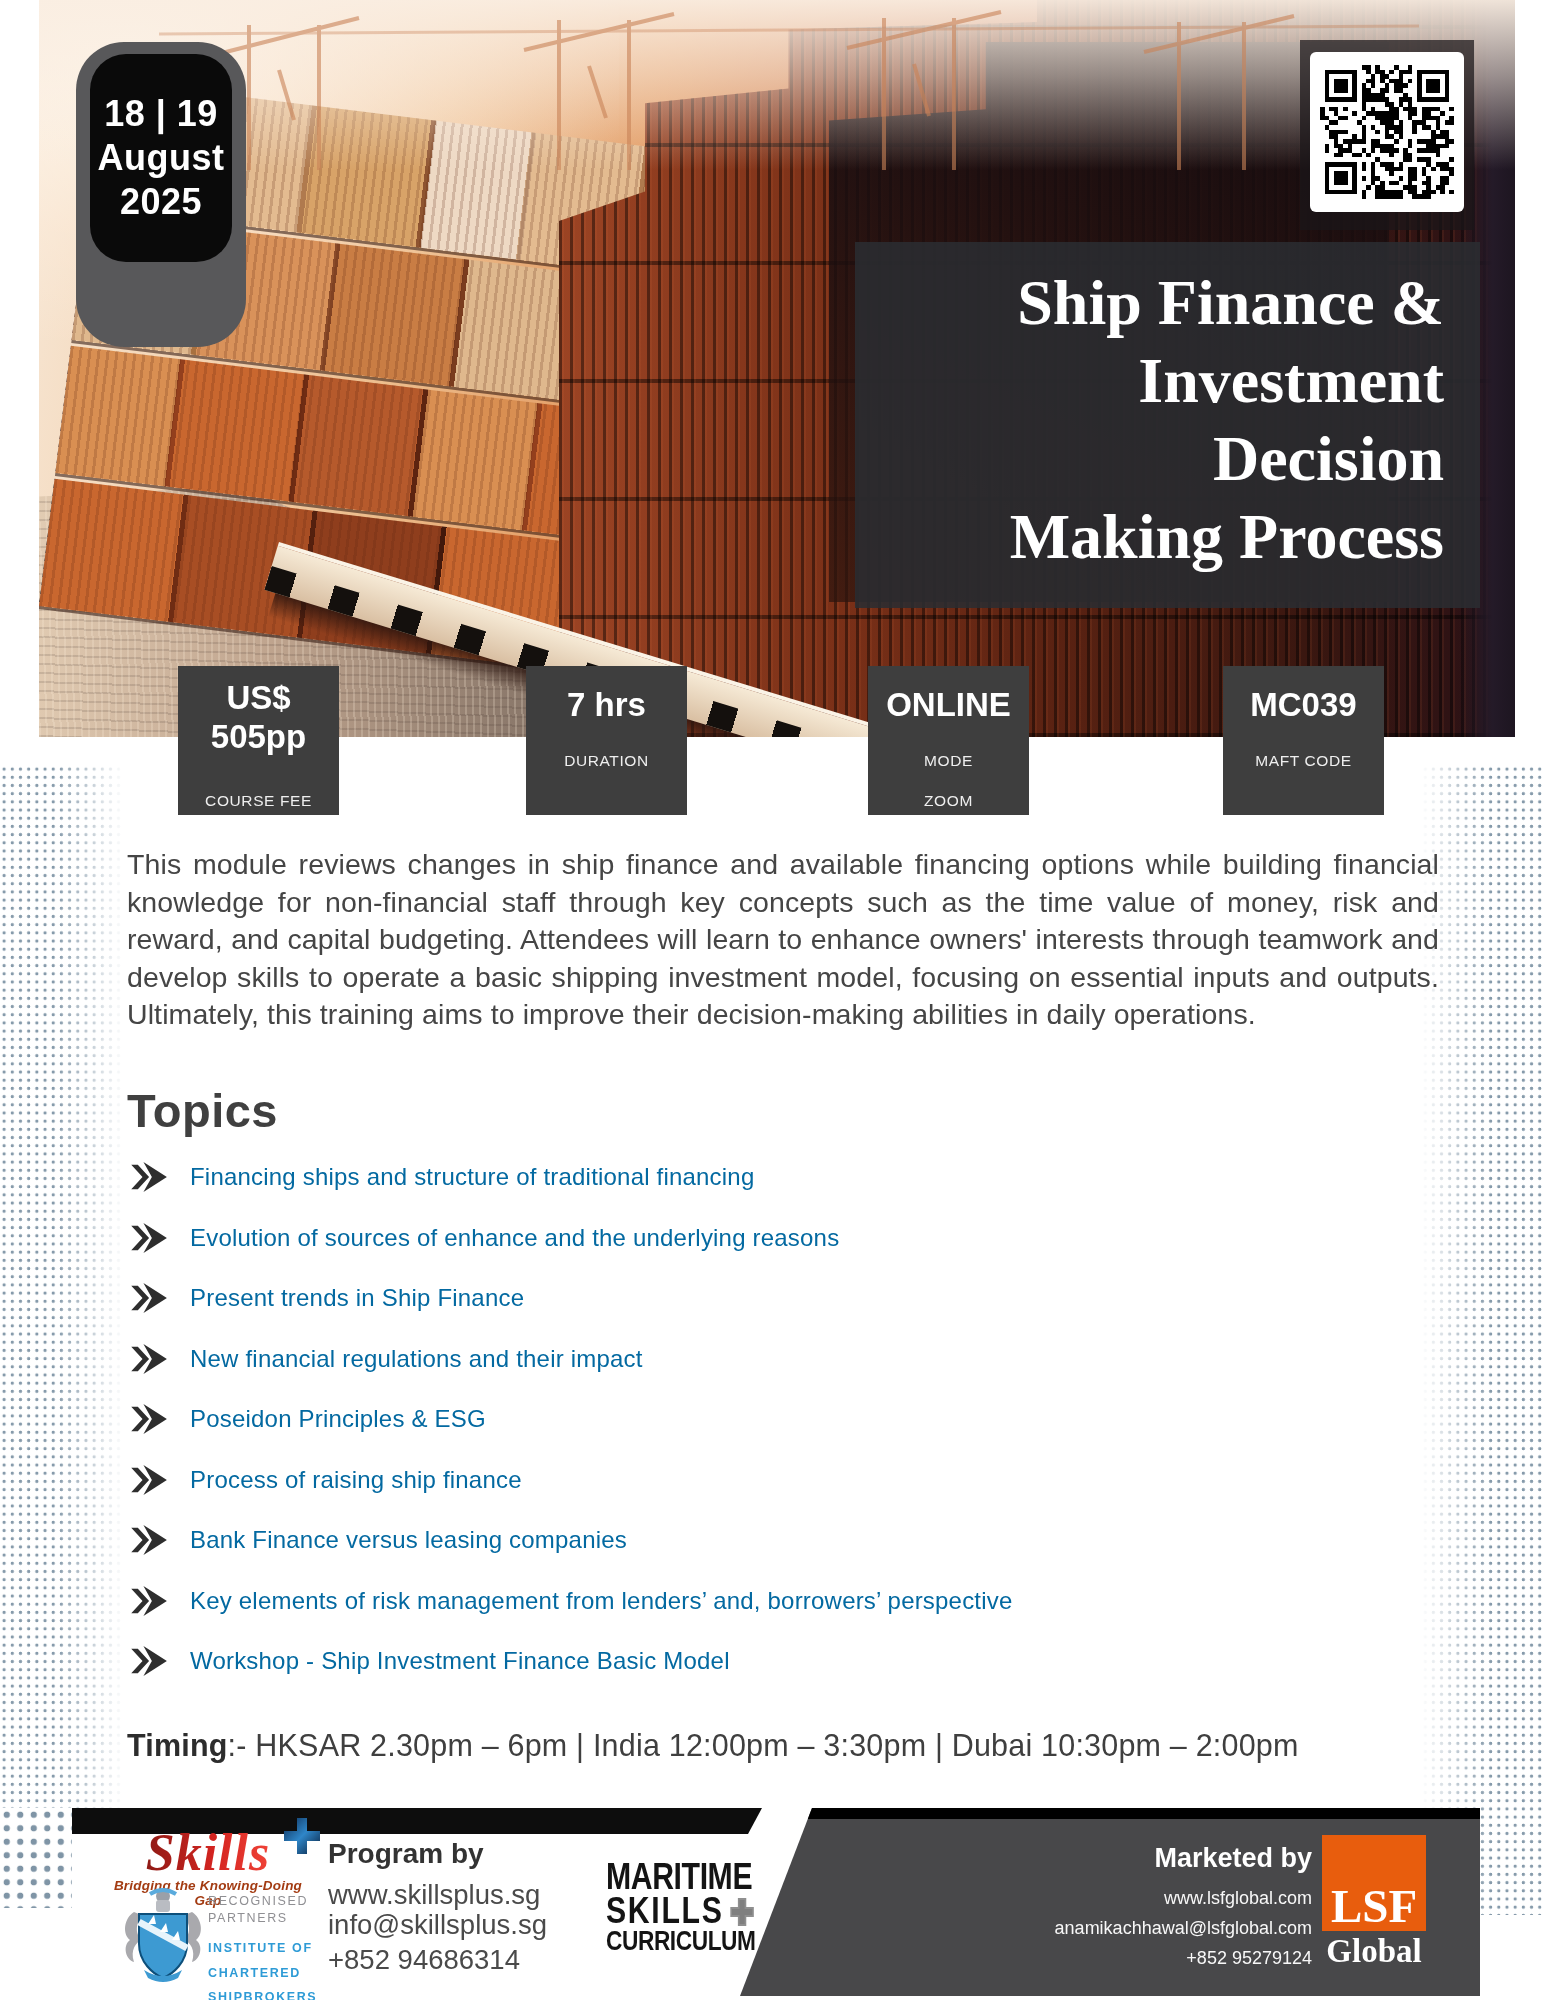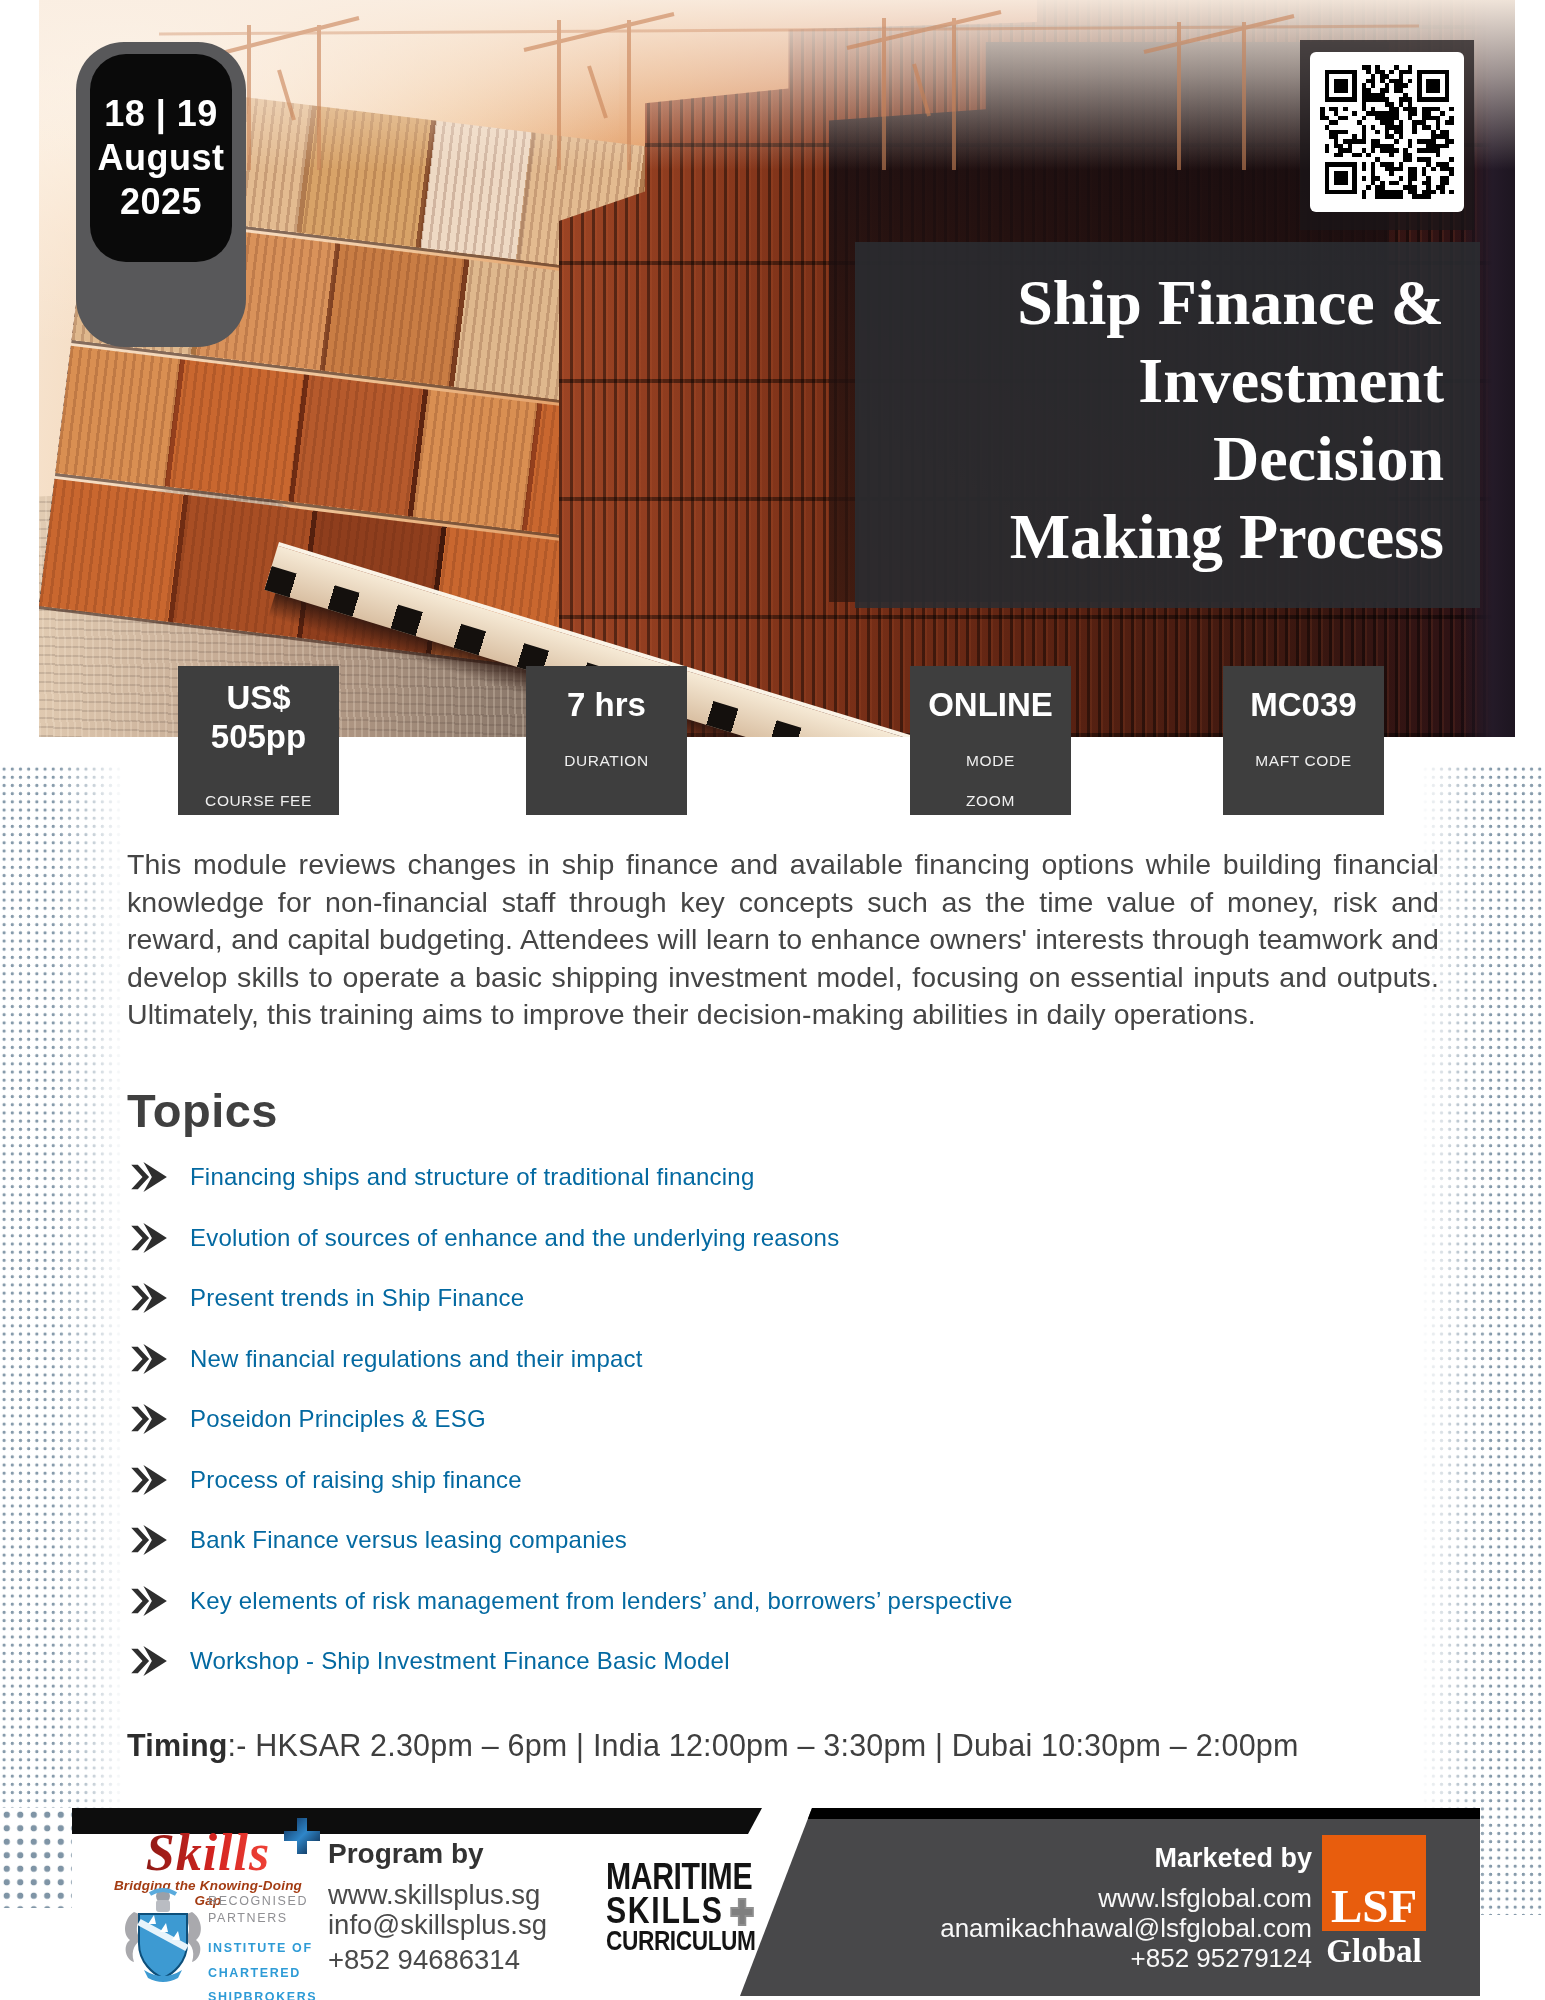--- a/index.html
+++ b/index.html
@@ -149,21 +149,21 @@
   .program-l.phone{margin-top:6px;}
 
   .maritime{left:606px;top:1860px;color:#141414;transform:scaleX(0.84);transform-origin:left top;}
   .mar1{font-size:36px;font-weight:800;letter-spacing:-0.5px;line-height:34px;}
   .mar2{font-size:36px;font-weight:800;letter-spacing:2px;line-height:34px;}
   .mar3{font-size:27px;font-weight:800;letter-spacing:-0.5px;line-height:27px;}
   .mar-plus{position:absolute;left:146px;top:36px;width:32px;height:32px;}
 
   .marketed{left:860px;top:1843px;width:452px;text-align:right;color:#fff;}
   .marketed-h{font-size:27px;font-weight:bold;}
-  .marketed-l{font-size:26px;line-height:30px;color:rgba(255,255,255,0.96);}
+  .marketed-l{font-size:18px;line-height:30px;color:rgba(255,255,255,0.96);}
   .marketed-l.first{margin-top:9px;}
 
   .lsf{left:1322px;top:1835px;width:104px;text-align:center;}
   .lsf-box{width:104px;height:96px;background:#e85d0d;display:flex;align-items:flex-end;justify-content:center;}
   .lsf-abbr{font-family:"Liberation Serif", serif;font-weight:bold;font-size:47px;color:#fff;line-height:50px;}
   .lsf-sub{font-family:"Liberation Serif", serif;font-weight:bold;font-size:33px;color:#fff;margin-top:2px;}
 </style>
 </head>
 <body>
 
@@ -532,21 +532,21 @@
   <div class="ib-main2">
     <div>US$</div>
     <div>505pp</div>
   </div>
   <div class="ib-sub row-b">COURSE FEE</div>
 </div>
 <div class="abs ibox" style="left:526px;">
   <div class="ib-main">7 hrs</div>
   <div class="ib-sub row-a">DURATION</div>
 </div>
-<div class="abs ibox" style="left:910px;">
+<div class="abs ibox" style="left:868px;">
   <div class="ib-main">ONLINE</div>
   <div class="ib-sub row-a">MODE</div>
   <div class="ib-sub row-b">ZOOM</div>
 </div>
 <div class="abs ibox" style="left:1223px;">
   <div class="ib-main">MC039</div>
   <div class="ib-sub row-a">MAFT CODE</div>
 </div>
 
 <div class="abs dots band-left"></div>

